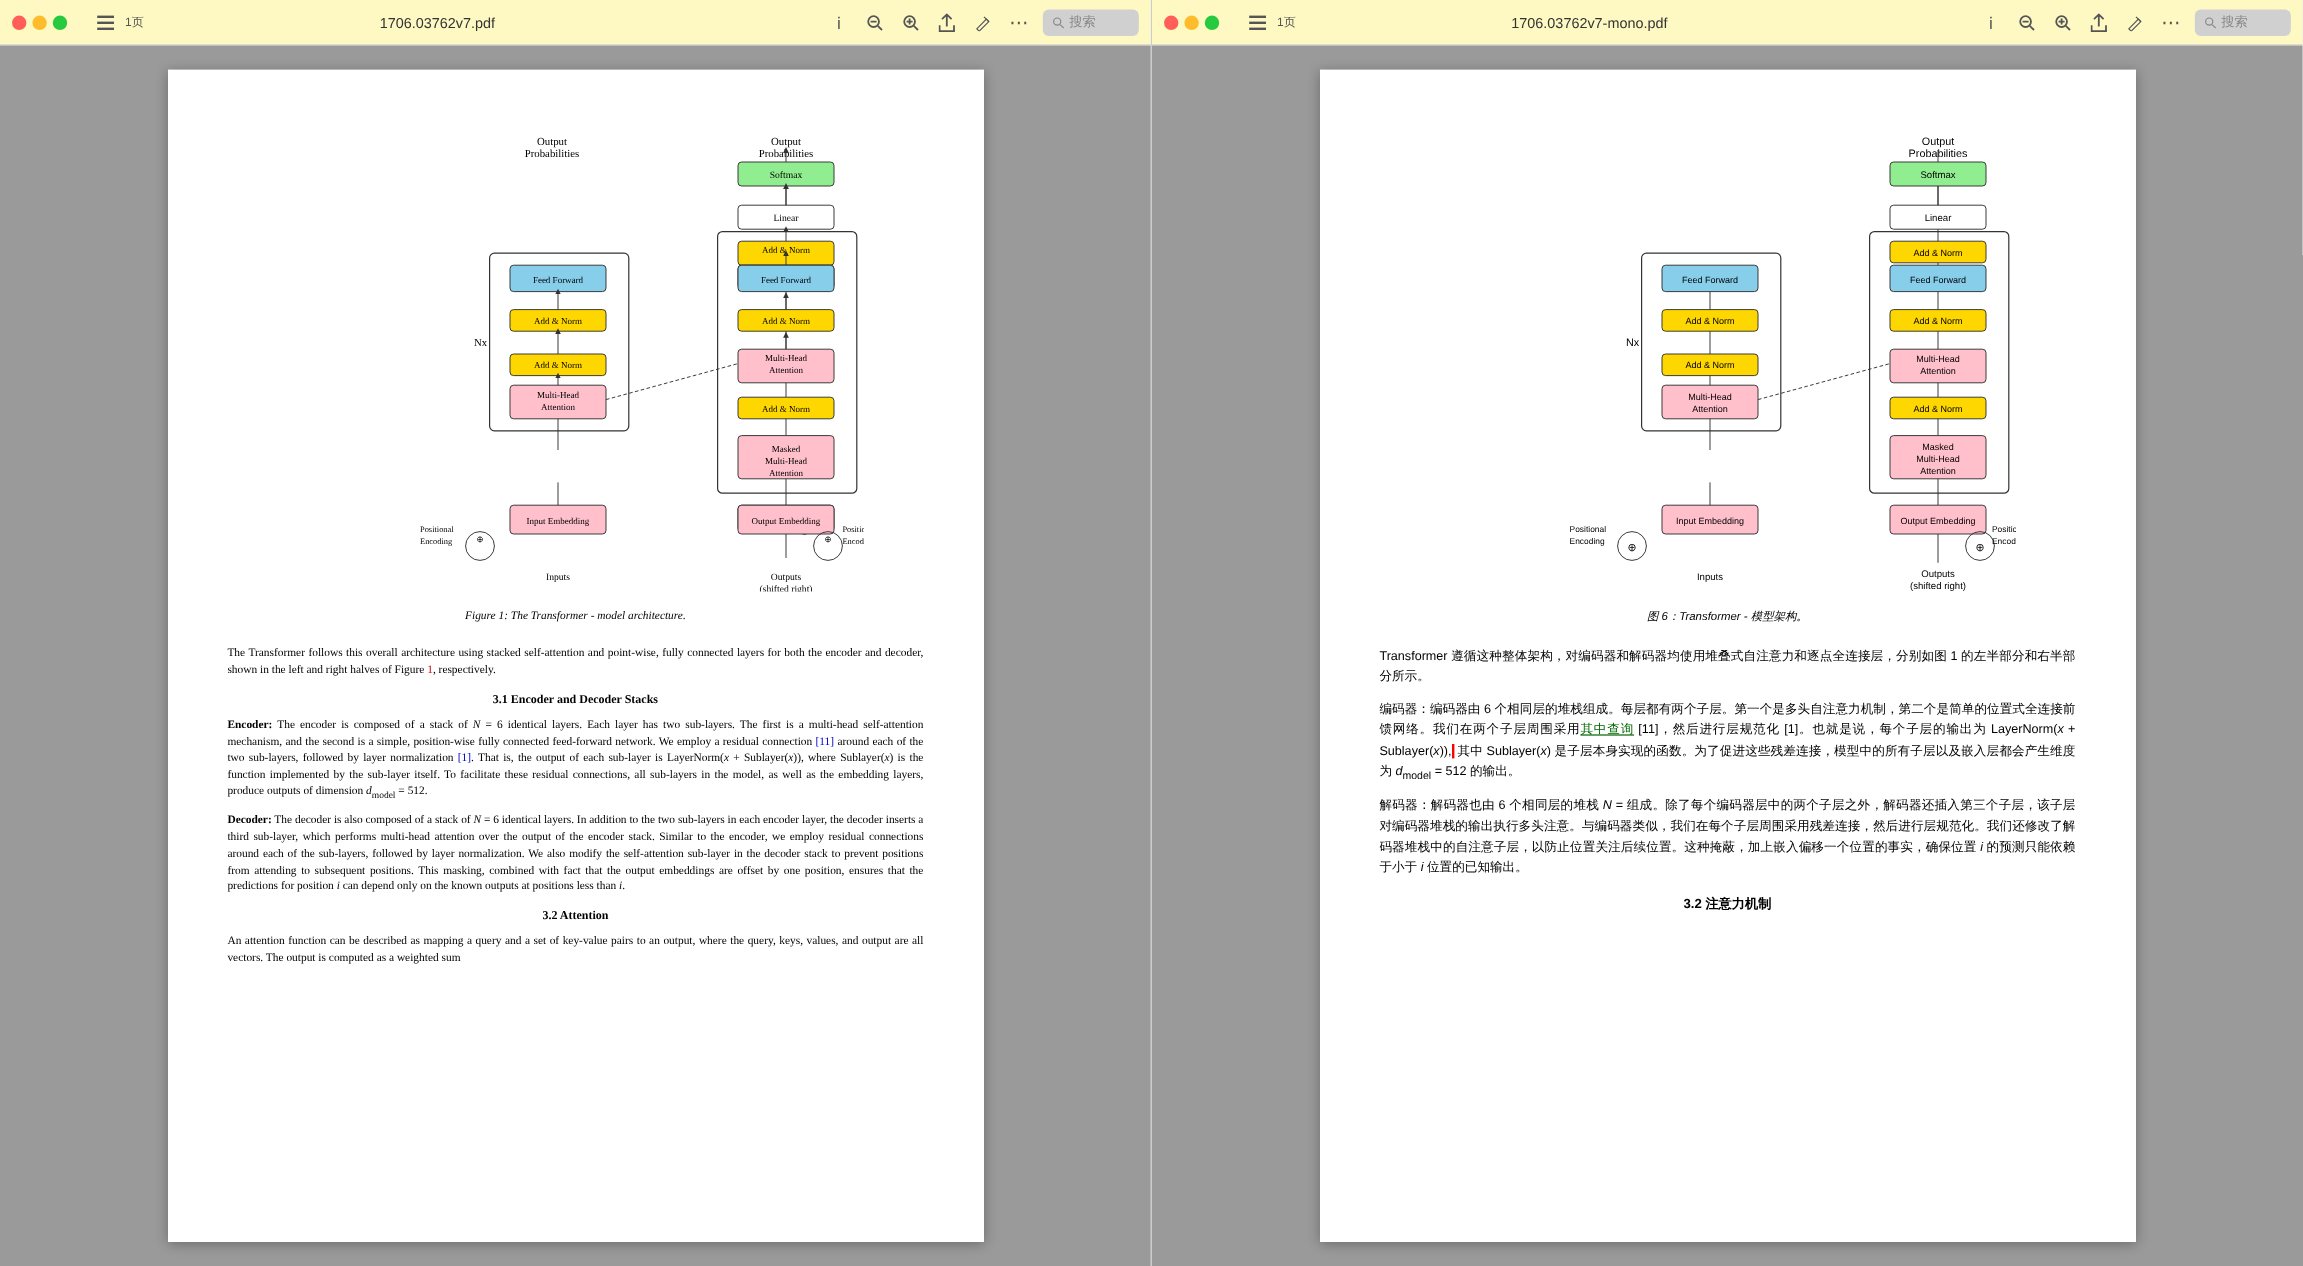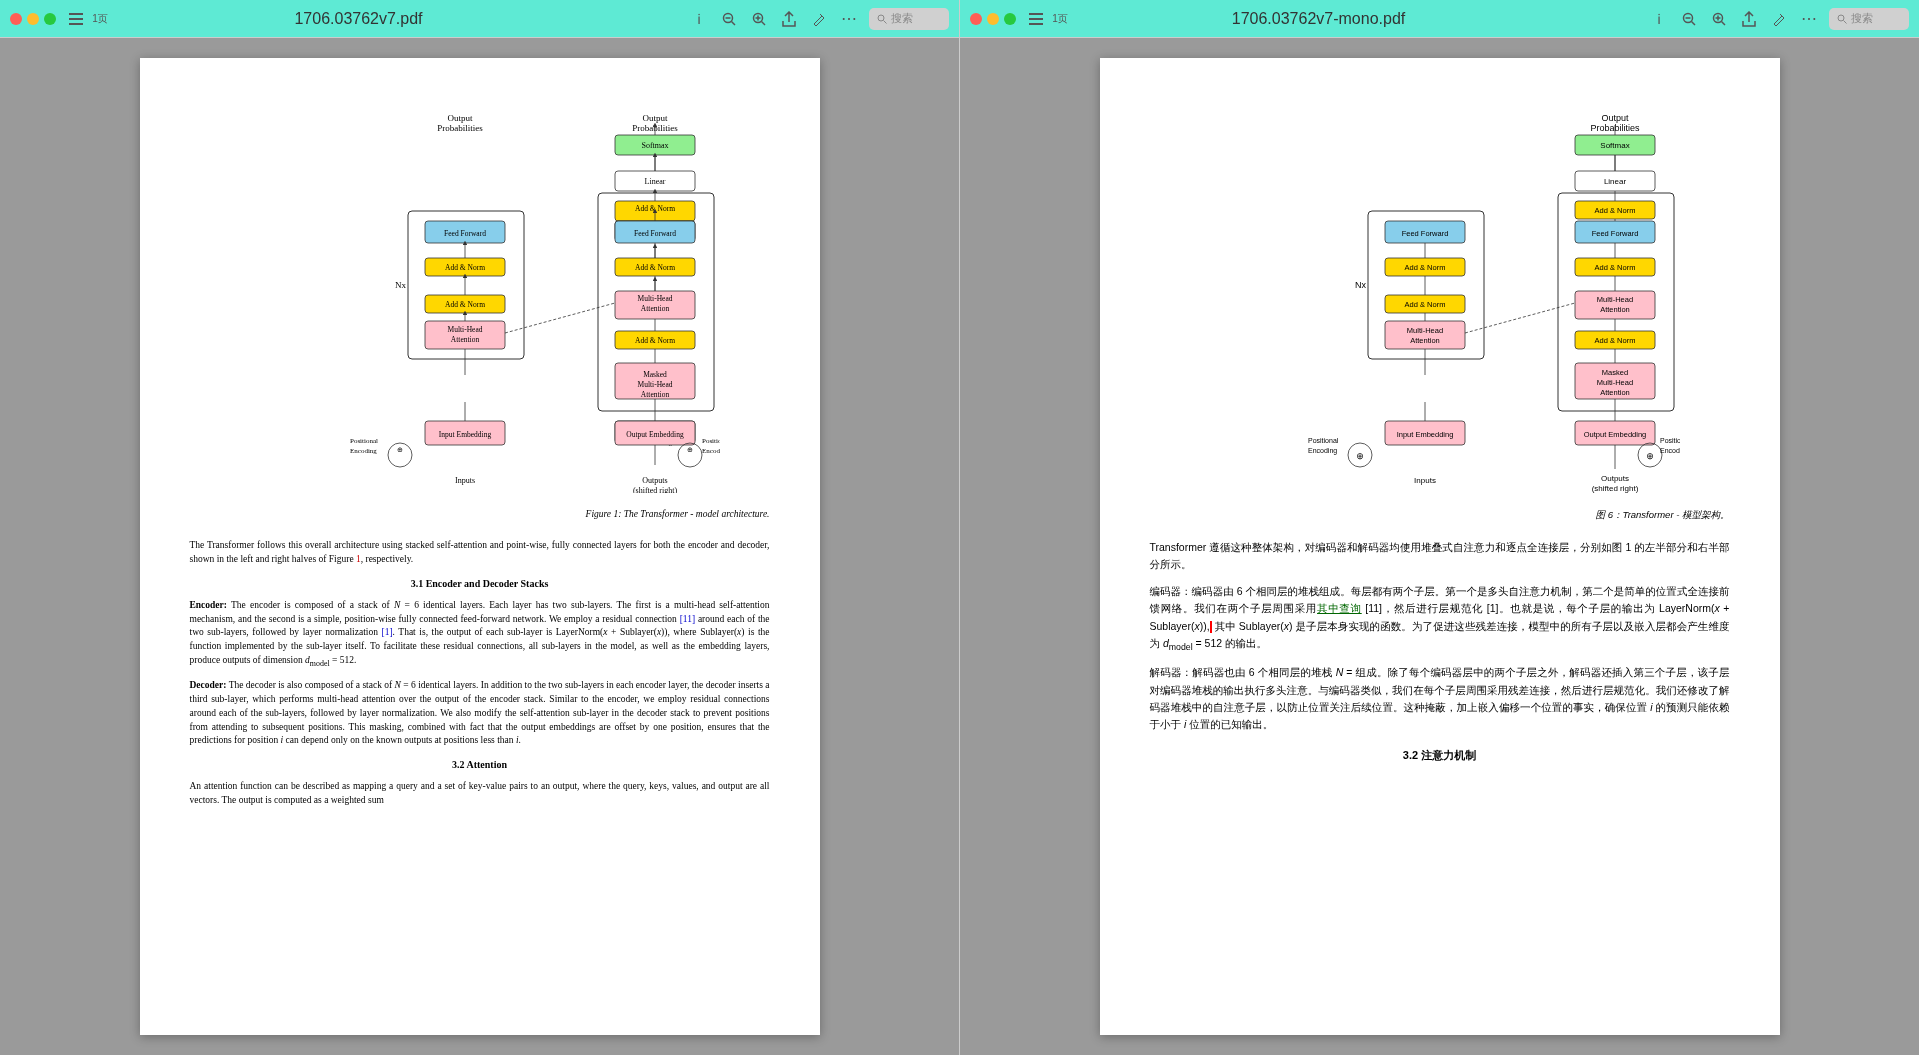--- a/index.html
+++ b/index.html
@@ -30,25 +30,25 @@
     }
 
     .pdf-pane.right {
       border-right: none;
     }
 
     
     .title-bar {
       display: flex;
       align-items: center;
-      background: #5eead4;
+      background: #fef9c3;
       border-bottom: 1px solid #ccc;
       height: 38px;
       padding: 0 10px;
-      gap: 4px;
+      gap: 16px;
       flex-shrink: 0;
       justify-content: flex-end;
     }
 
     .traffic-lights {
       display: flex;
       gap: 5px;
       align-items: center;
     }
 
@@ -67,21 +67,21 @@
       width: 16px;
       height: 16px;
       color: #555;
       font-size: 13px;
       display: flex;
       align-items: center;
       justify-content: center;
     }
 
     .filename {
-      font-size: 16px;
+      font-size: 12px;
       color: #333;
       font-weight: 500;
       flex: 1;
       text-align: center;
       margin-left: -80px;
     }
 
     .toolbar-icons {
       display: flex;
       gap: 10px;
@@ -144,21 +144,21 @@
 
     
     .diagram-container {
       display: flex;
       justify-content: center;
       margin-bottom: 15px;
       margin-top: 5px;
     }
 
     .figure-caption {
-      text-align: right;
+      text-align: center;
       font-size: 9.5px;
       margin-bottom: 18px;
       font-style: italic;
     }
 
     
     .para {
       font-size: 9.5px;
       line-height: 1.45;
       margin-bottom: 10px;

